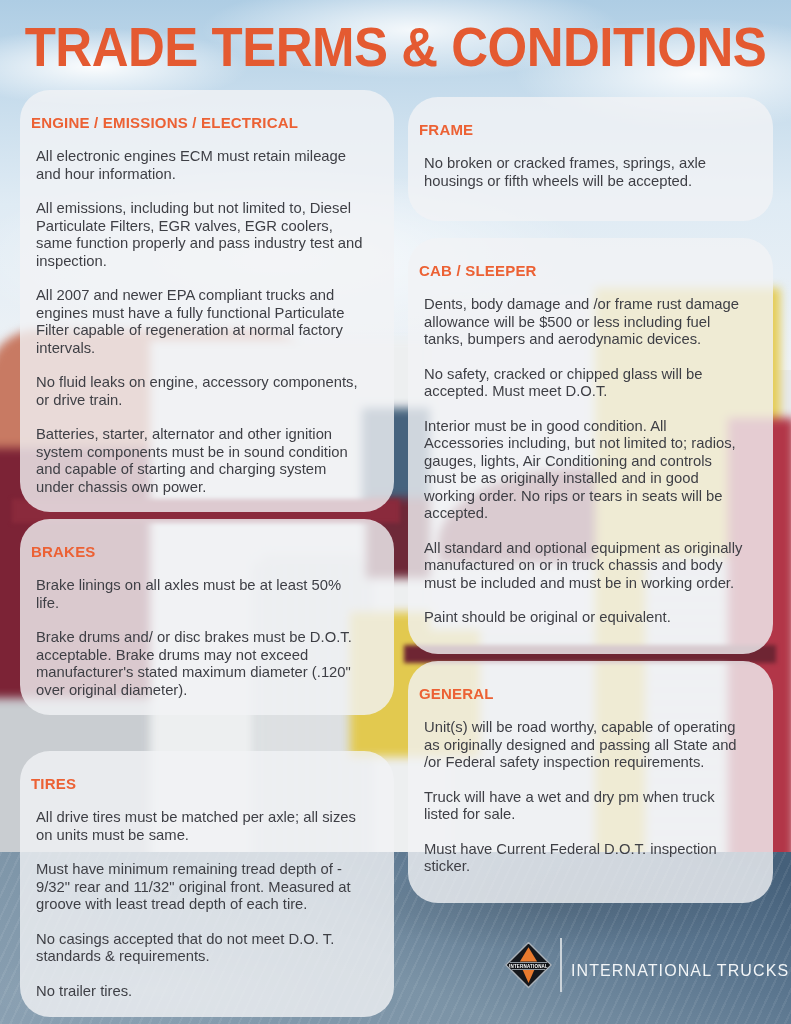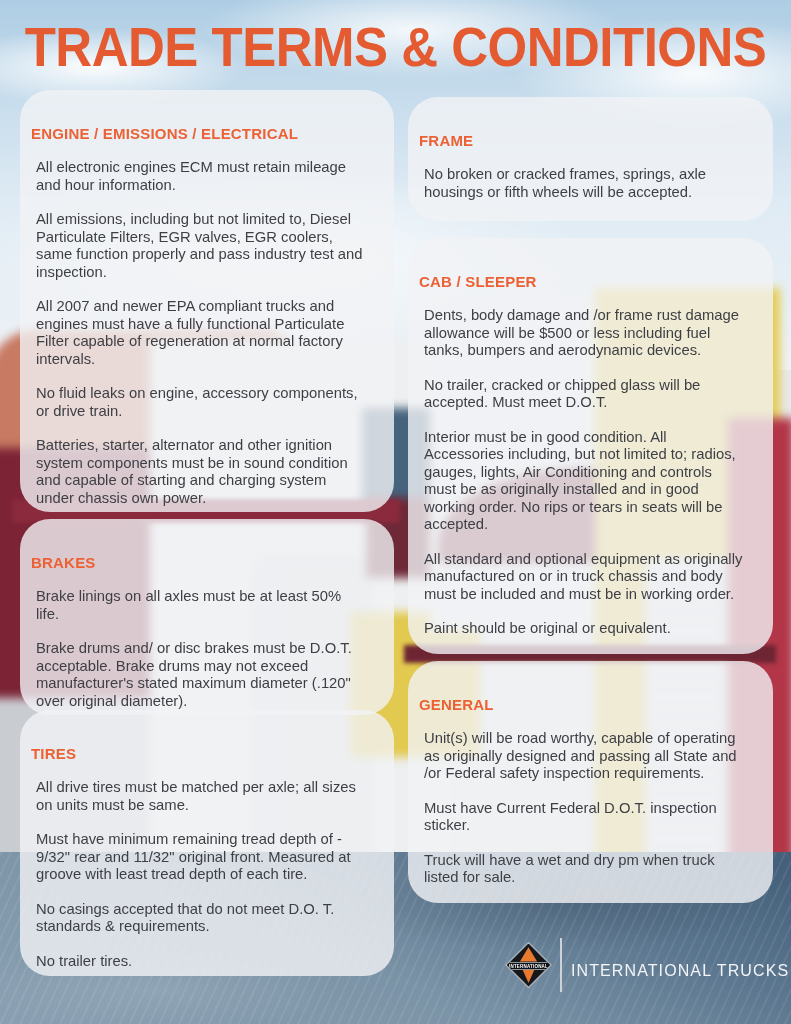--- a/index.html
+++ b/index.html
@@ -55,32 +55,32 @@
     font-size:51px;font-weight:800;letter-spacing:-.5px;color:#e45a31;
     transform:scaleY(1.07);transform-origin:top center;white-space:nowrap;
   }
   
   .card{
     position:absolute;box-sizing:border-box;overflow:hidden;
     background:rgba(241,243,245,.8);border-radius:30px;
     padding:24px 22px 18px 11px;
   }
   .card h2{
-    margin:11px 0 17px;font-size:15px;font-weight:700;line-height:17px;
+    margin:0 0 17px;font-size:15px;font-weight:700;line-height:17px;
     color:#ec6134;letter-spacing:.2px;
   }
   .card p{
     margin:0 5px 17px;font-size:14.8px;line-height:17.5px;color:#3e3f45;
   }
   .card p:last-child{margin-bottom:0;}
   .col-left  {left:20px; width:374px;}
   .col-right {left:408px;width:365px;}
   .card-engine {top:90px; height:422px;}
   .card-brakes {top:519px;height:196px;}
-  .card-tires  {top:710px;height:266px;}
+  .card-tires  {top:751px;height:266px;}
   .card-frame  {top:97px; height:124px;}
   .card-cab    {top:238px;height:416px;}
   .card-general{top:661px;height:242px;}
   
   .logo{position:absolute;left:505px;top:938px;display:flex;align-items:center;}
   .diamond{position:relative;width:47px;height:47px;flex:0 0 auto;}
   .d-outer{position:absolute;inset:0;background:#a8b0b8;
            clip-path:polygon(50% 0,100% 50%,50% 100%,0 50%);}
   .d-inner{position:absolute;inset:2px;background:#15171b;
            clip-path:polygon(50% 0,100% 50%,50% 100%,0 50%);}
@@ -155,31 +155,31 @@
   </section>
 
   <section class="card col-right card-frame">
     <h2>FRAME</h2>
     <p>No broken or cracked frames, springs, axle housings or fifth wheels will be accepted.</p>
   </section>
 
   <section class="card col-right card-cab">
     <h2>CAB / SLEEPER</h2>
     <p>Dents, body damage and /or frame rust damage allowance will be $500 or less including fuel tanks, bumpers and aerodynamic devices.</p>
-    <p>No trailer, cracked or chipped glass will be accepted. Must meet D.O.T.</p>
+    <p>No safety, cracked or chipped glass will be accepted. Must meet D.O.T.</p>
     <p>Interior must be in good condition. All Accessories including, but not limited to; radios, gauges, lights, Air Conditioning and controls must be as originally installed and in good working order. No rips or tears in seats will be accepted.</p>
     <p>All standard and optional equipment as originally manufactured on or in truck chassis and body must be included and must be in working order.</p>
     <p>Paint should be original or equivalent.</p>
   </section>
 
   <section class="card col-right card-general">
     <h2>GENERAL</h2>
     <p>Unit(s) will be road worthy, capable of operating as originally designed and passing all State and /or Federal safety inspection requirements.</p>
+    <p>Truck will have a wet and dry pm when truck listed for sale.</p>
     <p>Must have Current Federal D.O.T. inspection sticker.</p>
-    <p>Truck will have a wet and dry pm when truck listed for sale.</p>
   </section>
 
   <div class="logo">
     <div class="diamond">
       <div class="d-outer"></div>
       <div class="d-inner">
         <div class="d-top"></div>
         <div class="d-bot"></div>
         <div class="d-band">INTERNATIONAL</div>
       </div>

